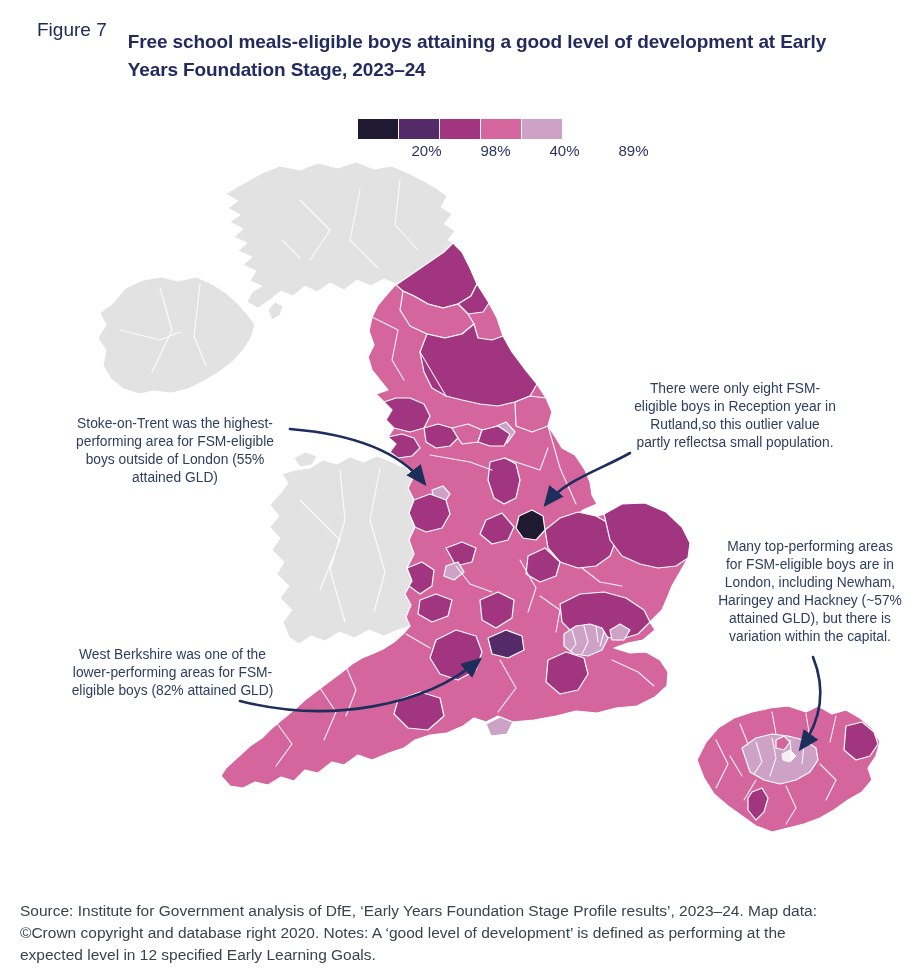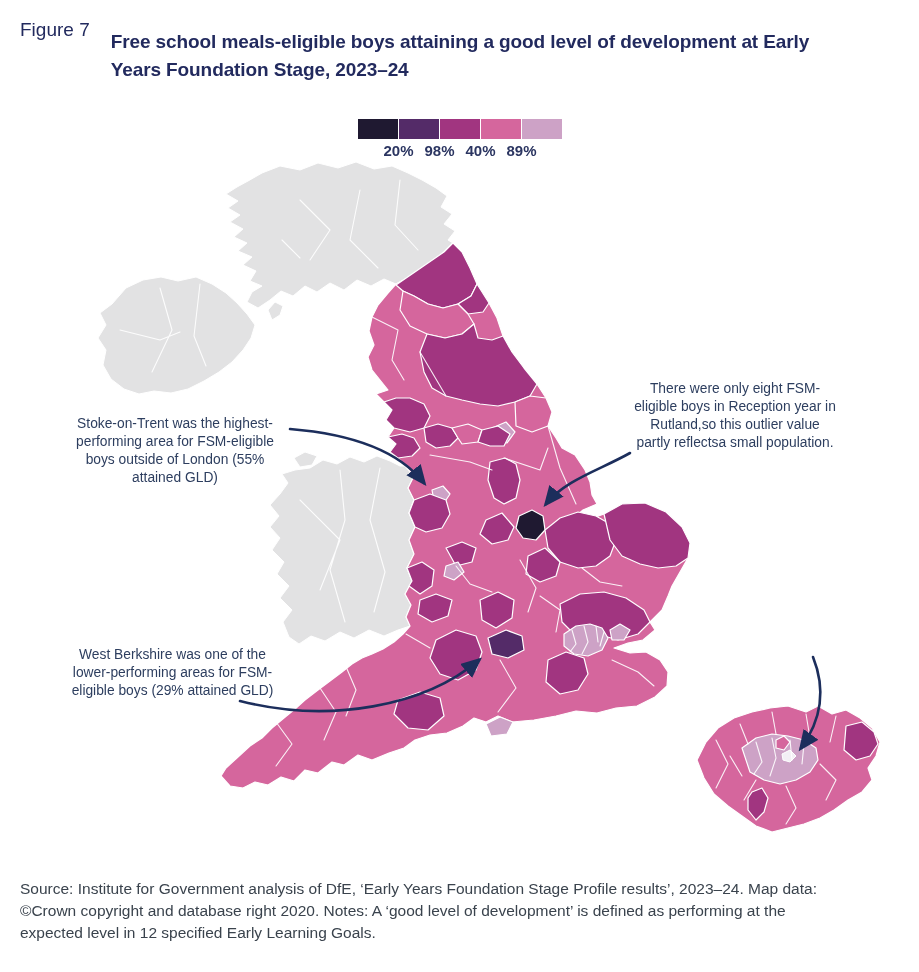--- a/index.html
+++ b/index.html
@@ -5,48 +5,48 @@
   :root{
     --band1:#1f1931; --band2:#542b68; --band3:#a13580; --band4:#d5669d; --band5:#cda2c6;
     --grey:#e2e2e3; --navy:#1c2e5c; --title:#222a5e; --anno:#2d3e5f; --src:#3a434d;
   }
   *{box-sizing:border-box;}
   html,body{margin:0;padding:0;background:#fff;}
   .page{position:relative;width:919px;height:972px;background:#fff;overflow:hidden;
         font-family:"Liberation Sans",sans-serif;}
   
   .title-row{position:absolute;left:20px;top:16px;width:880px;display:flex;gap:9px;align-items:flex-start;}
-  .fig-label{font-size:19px;font-weight:400;color:var(--title);line-height:1.45;white-space:nowrap;}
+  .fig-label{font-size:19px;font-weight:400;color:var(--title);line-height:1.45;white-space:nowrap;margin-left:17px;}
   .fig-title{margin:12px;font-size:19px;font-weight:700;color:var(--title);line-height:1.45;
              white-space:pre-line;letter-spacing:-0.1px;}
   
   .legend{position:absolute;left:358px;top:119px;}
   .legend-swatches{display:flex;gap:1px;}
   .legend-swatches .swatch{width:40px;height:20px;}
   .legend-ticks{display:flex;padding-left:20px;margin-top:3px;}
-  .legend-ticks span{width:41px;text-align:center;font-size:15px;font-weight:700;color:#2b3561;}
+  .legend-ticks span{width:41px;text-align:center;font-size:15px;font-weight:400;color:#2b3561;margin-left:28px;}
   
   svg.map{position:absolute;left:0;top:0;}
   .rg{fill:var(--grey);stroke:#fff;stroke-width:1;stroke-linejoin:round;}
   .r1{fill:var(--band1);} .r2{fill:var(--band2);} .r3{fill:var(--band3);}
   .r4{fill:var(--band4);} .r5{fill:var(--band5);}
   .r1,.r2,.r3,.r4,.r5{stroke:#fff;stroke-width:1.2;stroke-linejoin:round;}
   .bl{fill:none;stroke:#fff;stroke-width:1.1;stroke-linejoin:round;stroke-linecap:round;opacity:.9;}
   .arrow{fill:none;stroke:var(--navy);stroke-width:2.6;stroke-linecap:round;}
   #arrw path{fill:var(--navy);}
   .citycell{fill:#f3eff5;stroke:#fff;stroke-width:1;}
   
   .anno{position:absolute;font-weight:400;font-size:13.8px;line-height:1.3;color:var(--anno);
         text-align:center;white-space:pre-line;}
   #anno-stoke{left:55px;top:415px;width:240px;}
   #anno-rutland{left:602px;top:380px;width:266px;}
   #anno-westberks{left:50px;top:646px;width:245px;}
   #anno-london{left:701px;top:538px;width:218px;}
   
-  .source{position:absolute;left:20px;top:878px;width:892px;font-size:15.5px;line-height:1.42;
+  .source{position:absolute;left:20px;top:900px;width:892px;font-size:15.5px;line-height:1.42;
           color:var(--src);white-space:pre-line;}
 </style>
 </head>
 <body>
 
 <div class="page">
 
   <div class="title-row">
     <span class="fig-label">Figure 7</span>
     <h1 class="fig-title">Free school meals-eligible boys attaining a good level of development at Early
@@ -179,19 +179,25 @@
   <div class="anno" id="anno-stoke">Stoke-on-Trent was the highest-
 performing area for FSM-eligible
 boys outside of London (55%
 attained GLD)</div>
   <div class="anno" id="anno-rutland">There were only eight FSM-
 eligible boys in Reception year in
 Rutland,so this outlier value
 partly reflectsa small population.</div>
   <div class="anno" id="anno-westberks">West Berkshire was one of the
 lower-performing areas for FSM-
-eligible boys (29% attained GLD)</div>
+eligible boys (82% attained GLD)</div>
+  <div class="anno" id="anno-london">Many top-performing areas
+for FSM-eligible boys are in
+London, including Newham,
+Haringey and Hackney (~57%
+attained GLD), but there is
+variation within the capital.</div>
 
   <div class="source">Source: Institute for Government analysis of DfE, ‘Early Years Foundation Stage Profile results’, 2023–24. Map data:
 ©Crown copyright and database right 2020. Notes: A ‘good level of development’ is defined as performing at the
 expected level in 12 specified Early Learning Goals.</div>
 
 </div>
 
 </body></html>

